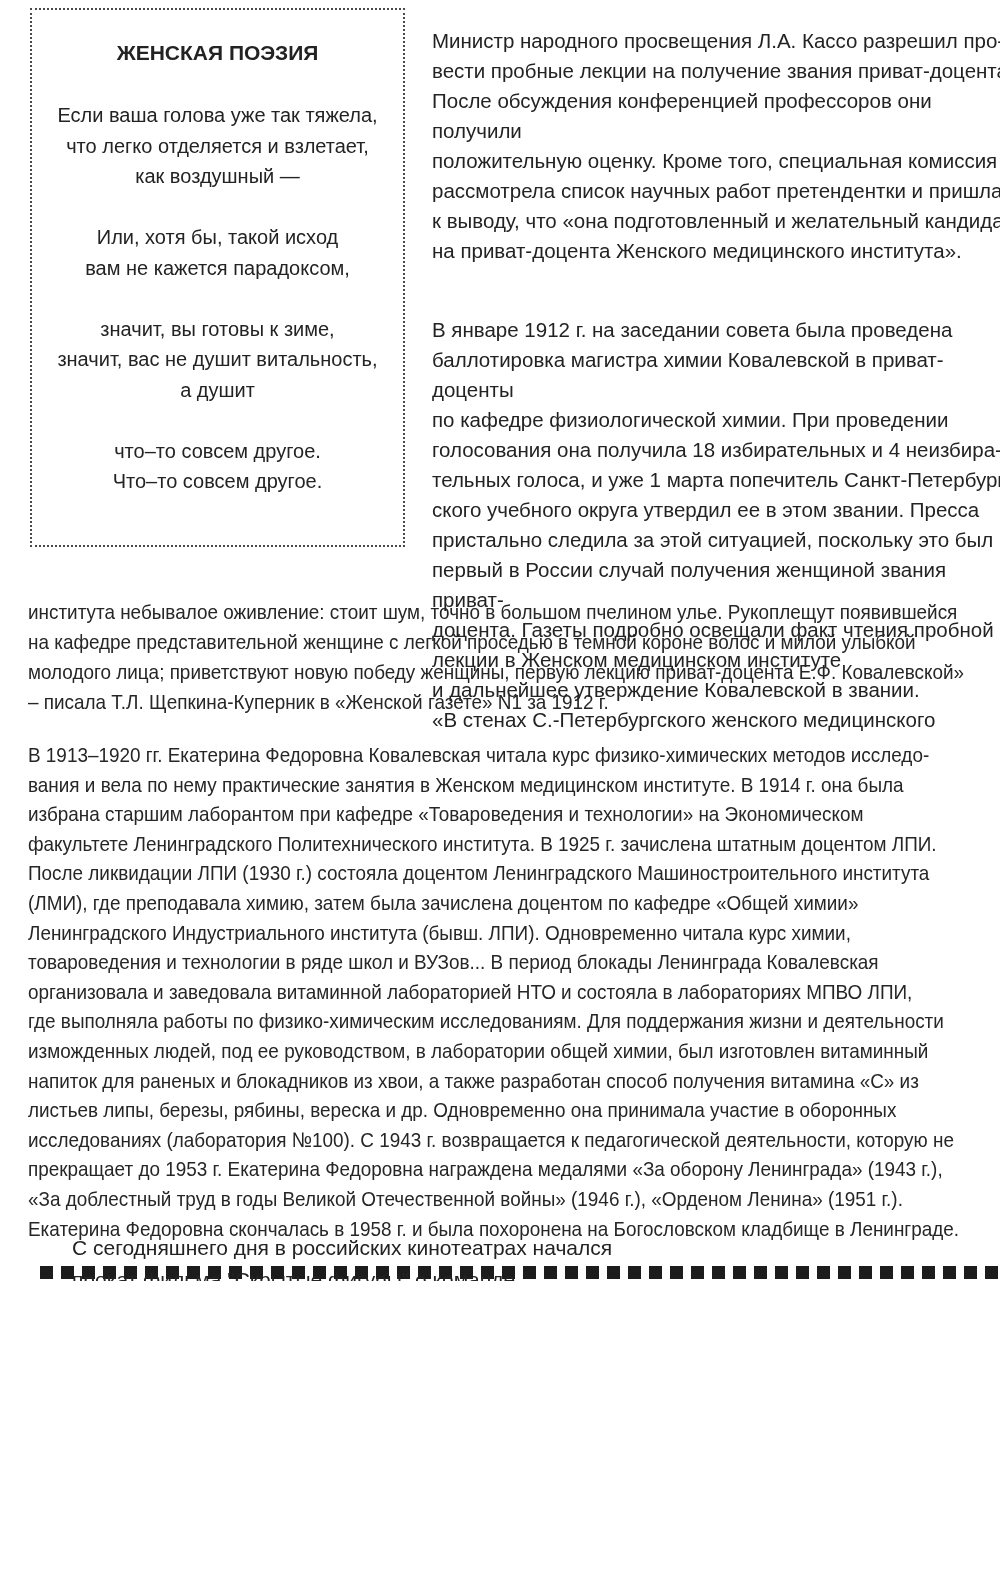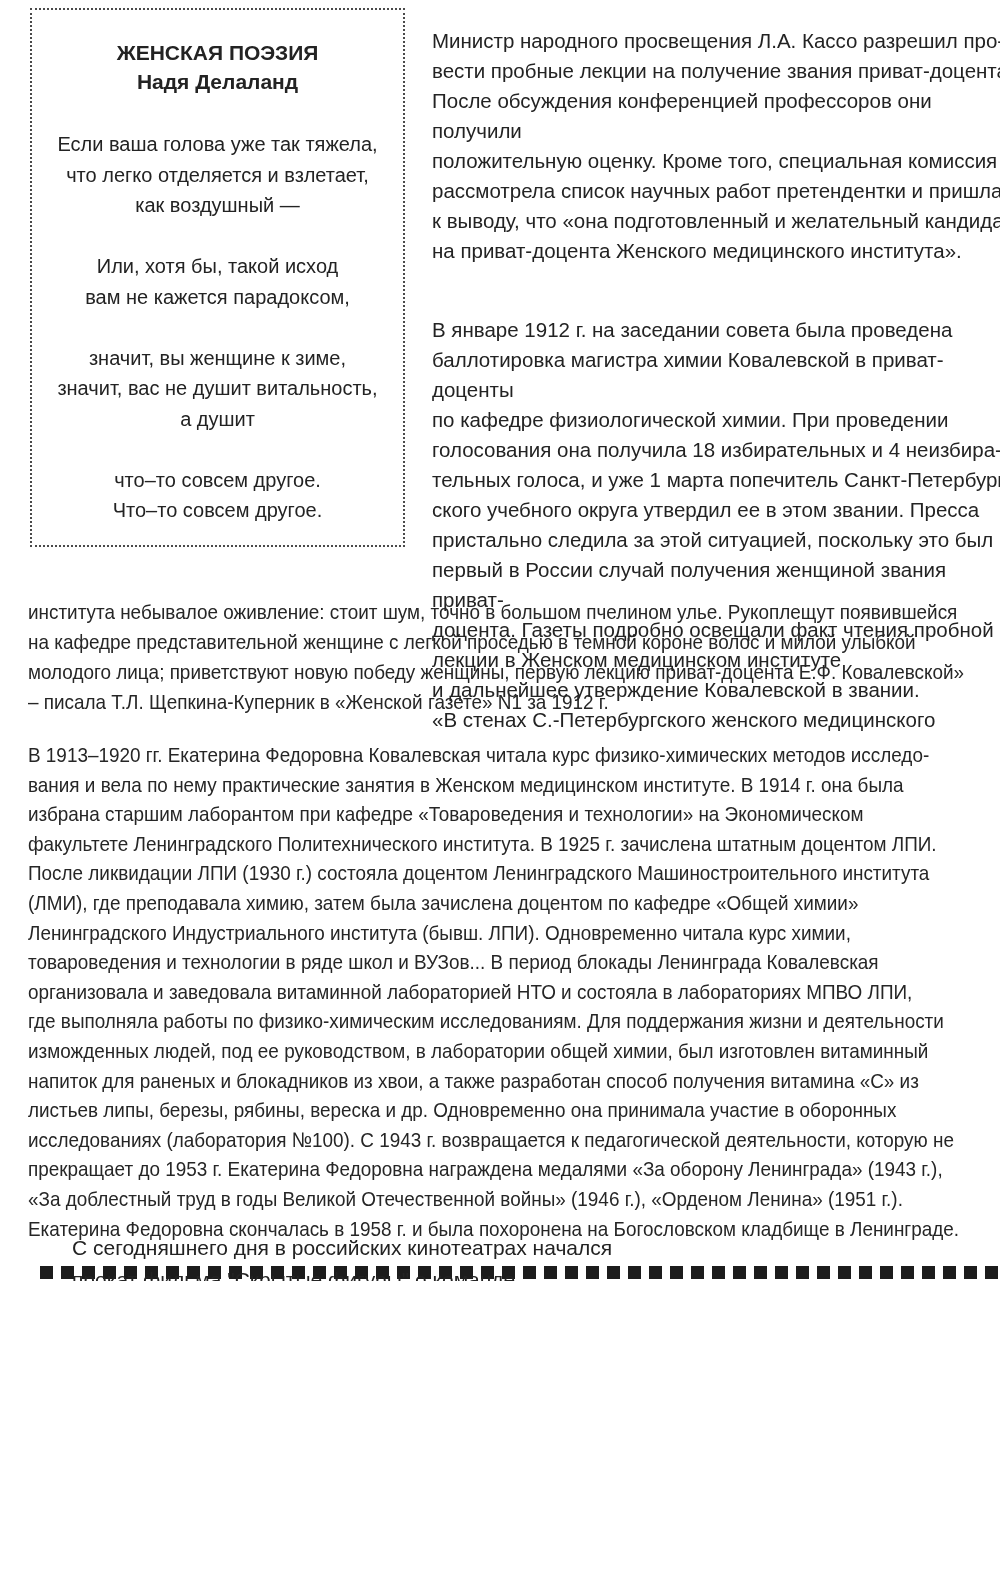--- a/index.html
+++ b/index.html
@@ -52,29 +52,28 @@
   .poster { position:absolute; left:634px; top:1298px; width:334px; height:226px; }
   .page-num { position:absolute; left:0; right:0; top:1553px; text-align:center; font-size:23px; color:#0f172a; }
 </style>
 </head>
 <body>
 
 <div class="page">
 
   <div class="poem-box">
     <div class="poem-title">ЖЕНСКАЯ ПОЭЗИЯ</div>
-    <div class="poem-author">Надя Делаланд</div>
     <div class="poem-body">Если ваша голова уже так тяжела,
 что легко отделяется и взлетает,
 как воздушный —
 
 Или, хотя бы, такой исход
 вам не кажется парадоксом,
 
-значит, вы женщине к зиме,
+значит, вы готовы к зиме,
 значит, вас не душит витальность,
 а душит
 
 что–то совсем другое.
 Что–то совсем другое.</div>
   </div>
 
   <div class="col-right">
     <div class="p1">Министр народного просвещения Л.А. Кассо разрешил про-
 вести пробные лекции на получение звания приват-доцента.

